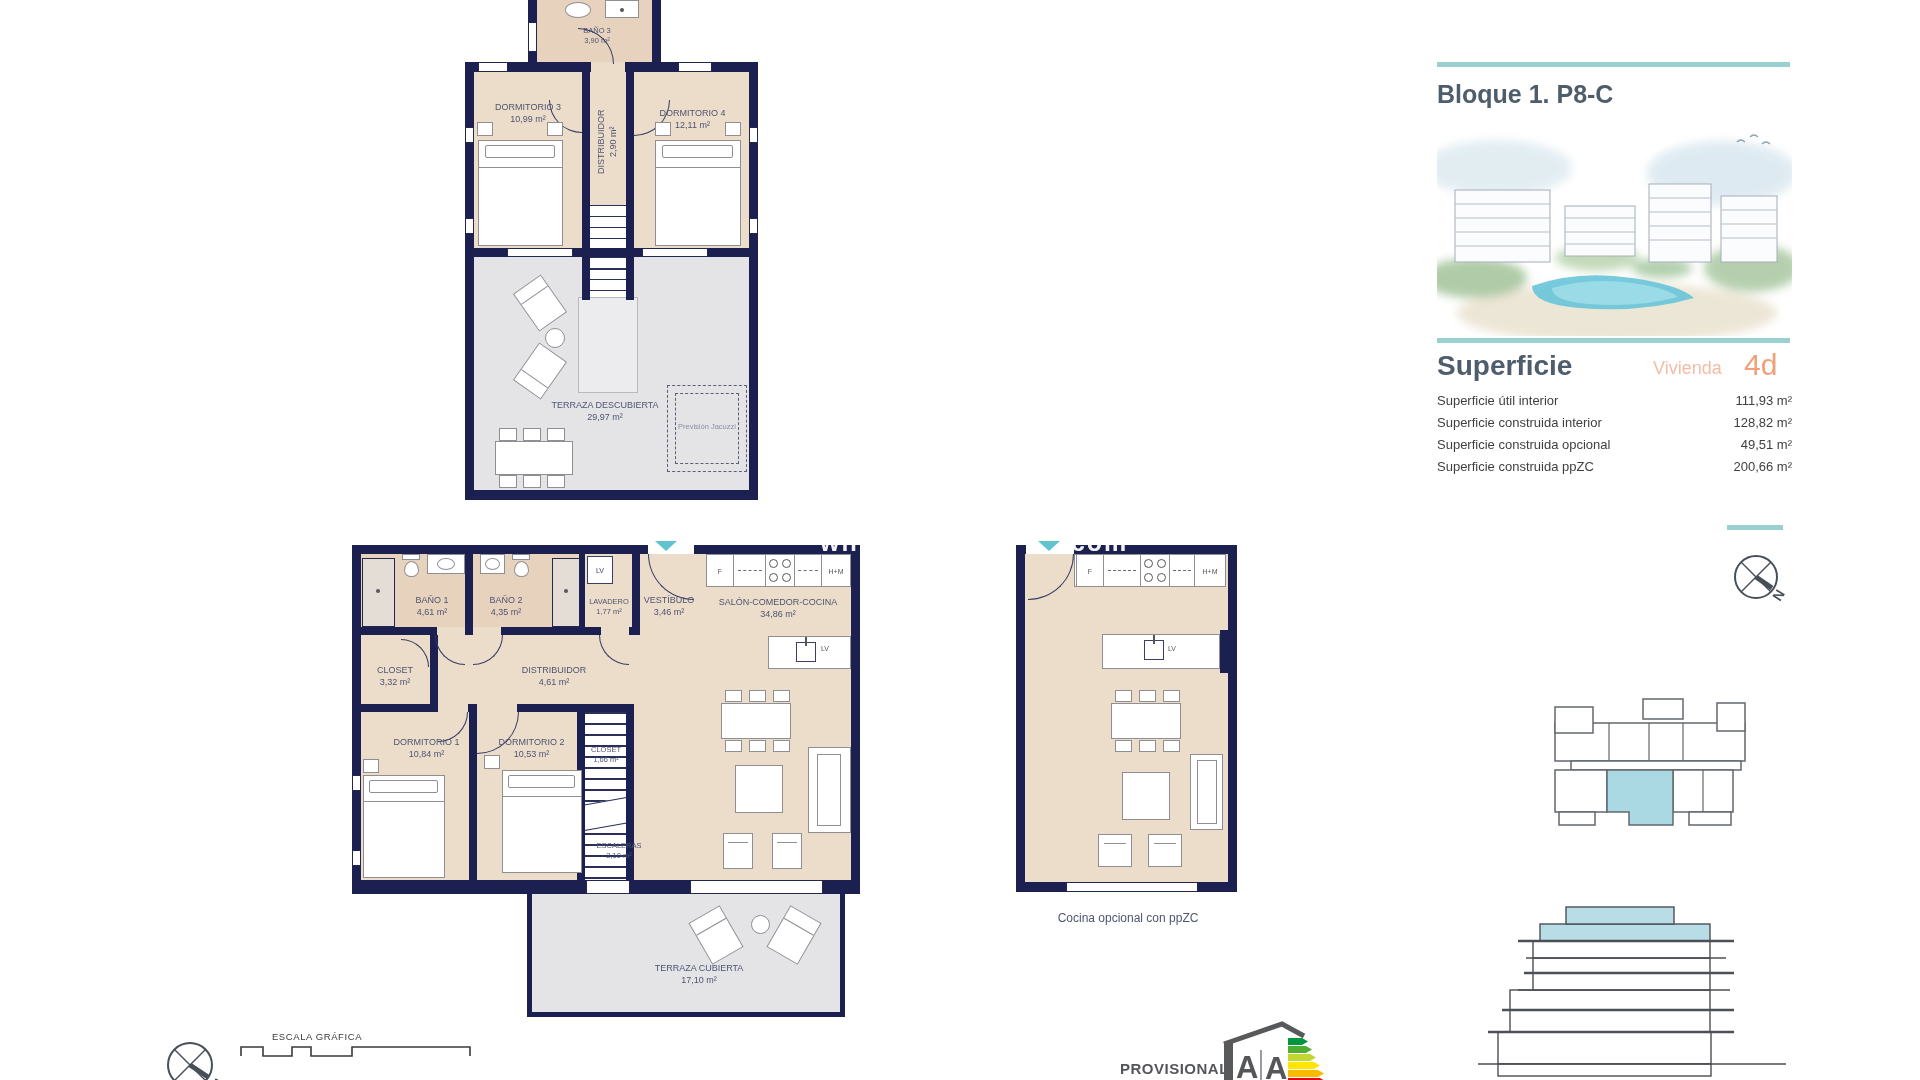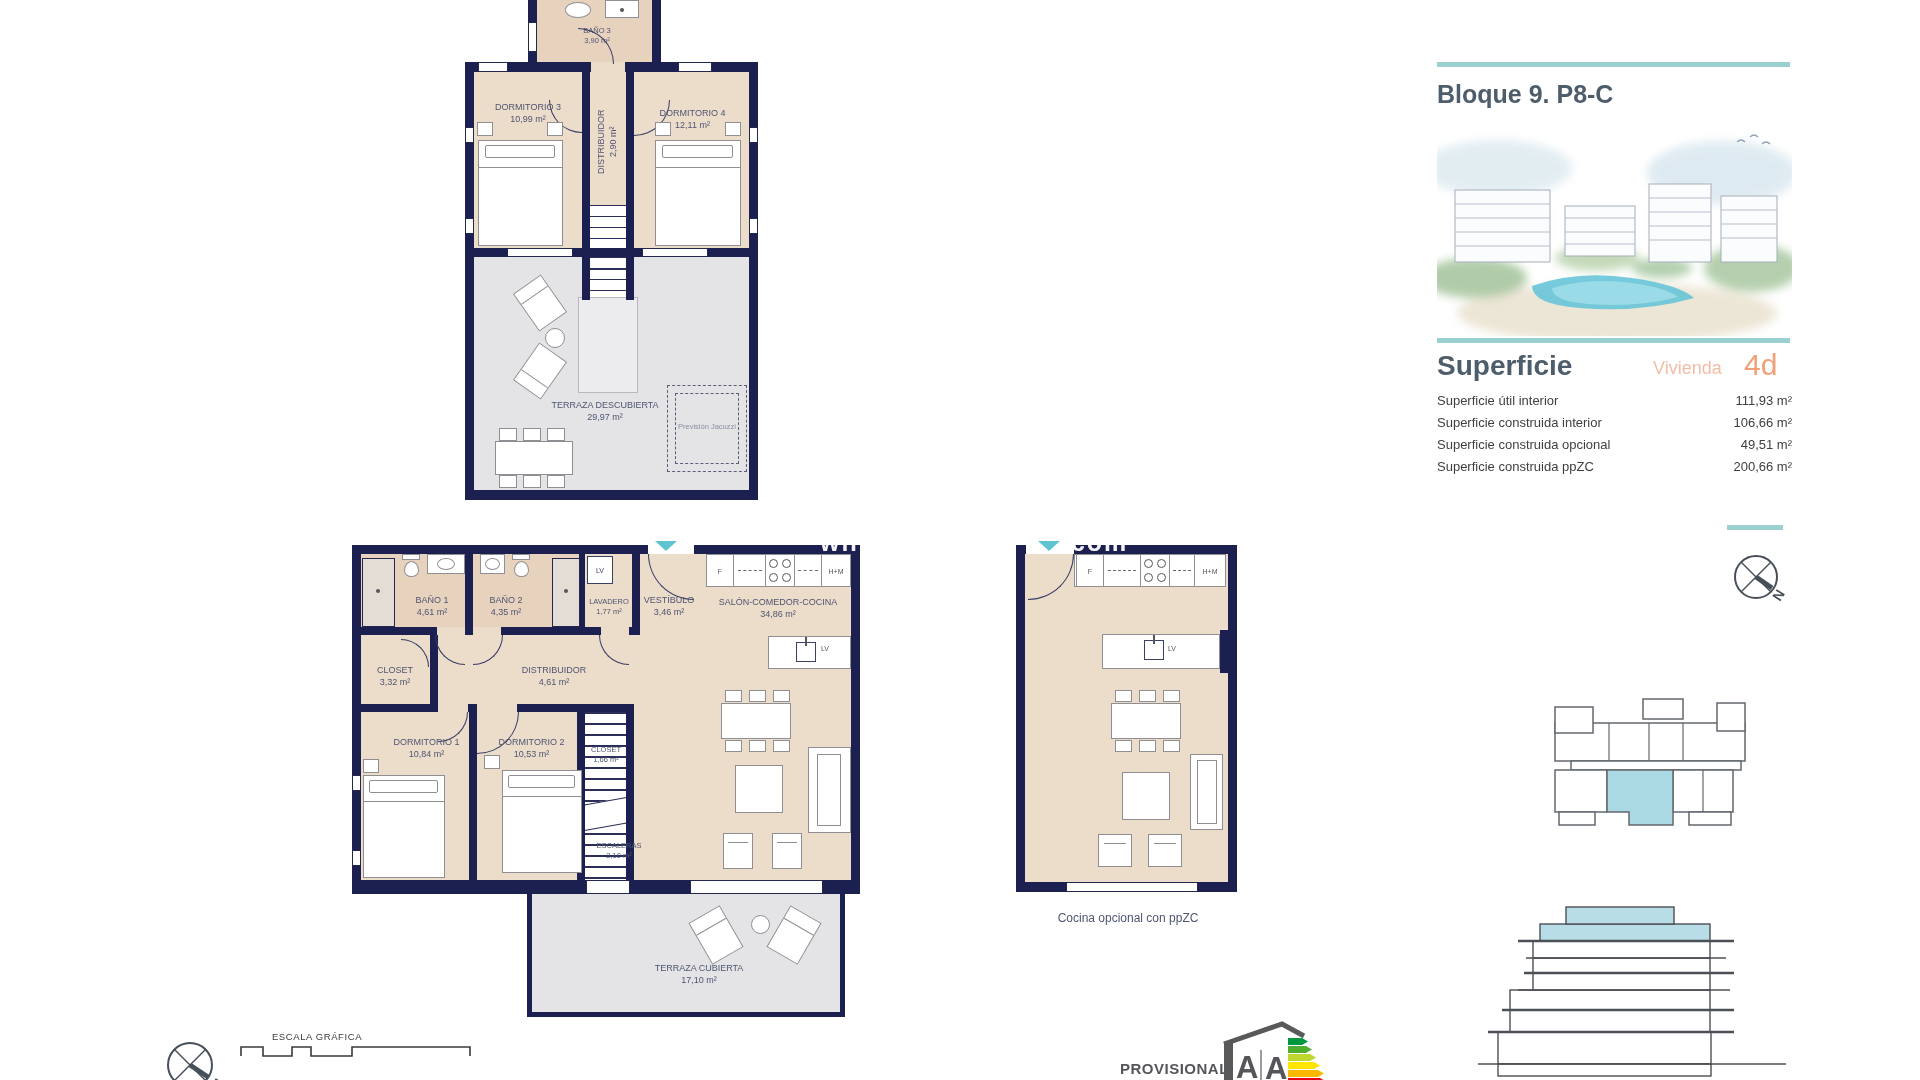--- a/index.html
+++ b/index.html
@@ -365,21 +365,21 @@
       <span class="bl1" style="left:5px;top:8px;width:22px"></span>
     </div>
   <div class="cap" style="left:32px;top:372px;width:160px;text-align:center"><span>Cocina opcional con ppZC</span></div>
 </div>
 <div class="tri" style="left:1038px;top:541px"></div>
 
 <div class="wm" style="left:820px;top:528px"><span>whit</span></div>
 <div class="wm" style="left:1062px;top:528px"><span>.com</span></div>
 
 <div class="tealline" style="left:1437px;top:62px;width:353px"></div>
-<div class="sb-title" style="left:1437px;top:80px"><span>Bloque 9. P8-C</span></div>
+<div class="sb-title" style="left:1437px;top:80px"><span>Bloque 1. P8-C</span></div>
 
 <div class="abs" style="left:1437px;top:118px;width:355px;height:218px;overflow:hidden">
   <svg width="355" height="218" viewBox="0 0 355 218">
     <defs>
         <filter id="wc" x="-30%" y="-30%" width="160%" height="160%">
           <feGaussianBlur stdDeviation="5"></feGaussianBlur>
         </filter>
       </defs>
     <g filter="url(#wc)" opacity="0.8">
       <ellipse cx="60" cy="50" rx="75" ry="28" fill="#dce9ef"></ellipse>
@@ -426,21 +426,21 @@
 <div class="sb-h" style="left:1437px;top:350px"><span>Superficie</span></div>
 <div class="sb-viv" style="left:1653px;top:358px"><span>Vivienda</span></div>
 <div class="sb-code" style="left:1744px;top:348px"><span>4d</span></div>
 
 <div class="sup-row" style="left:1437px;top:393px">
   <span>Superficie útil interior</span>
   <span>111,93 m²</span>
 </div>
 <div class="sup-row" style="left:1437px;top:415px">
   <span>Superficie construida interior</span>
-  <span>106,66 m²</span>
+  <span>128,82 m²</span>
 </div>
 <div class="sup-row" style="left:1437px;top:437px">
   <span>Superficie construida opcional</span>
   <span>49,51 m²</span>
 </div>
 <div class="sup-row" style="left:1437px;top:459px">
   <span>Superficie construida ppZC</span>
   <span>200,66 m²</span>
 </div>
 

